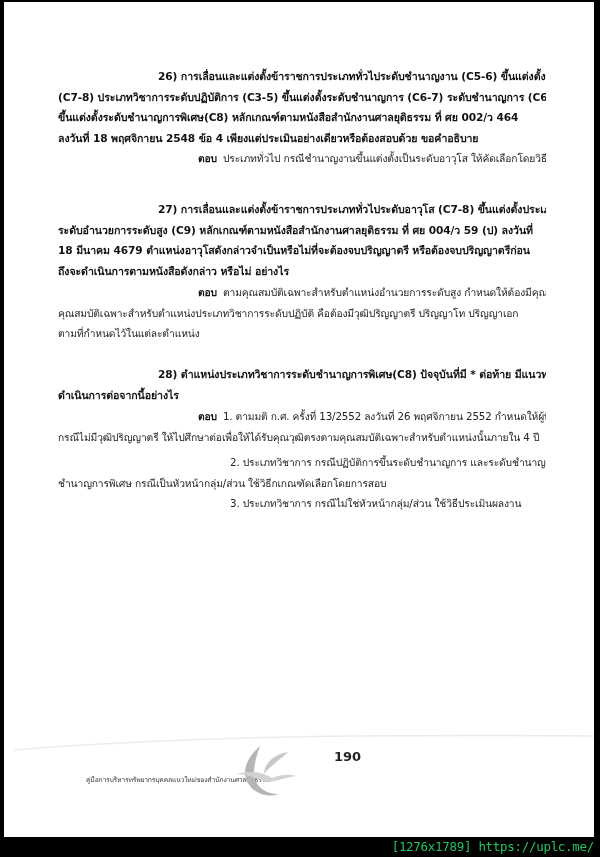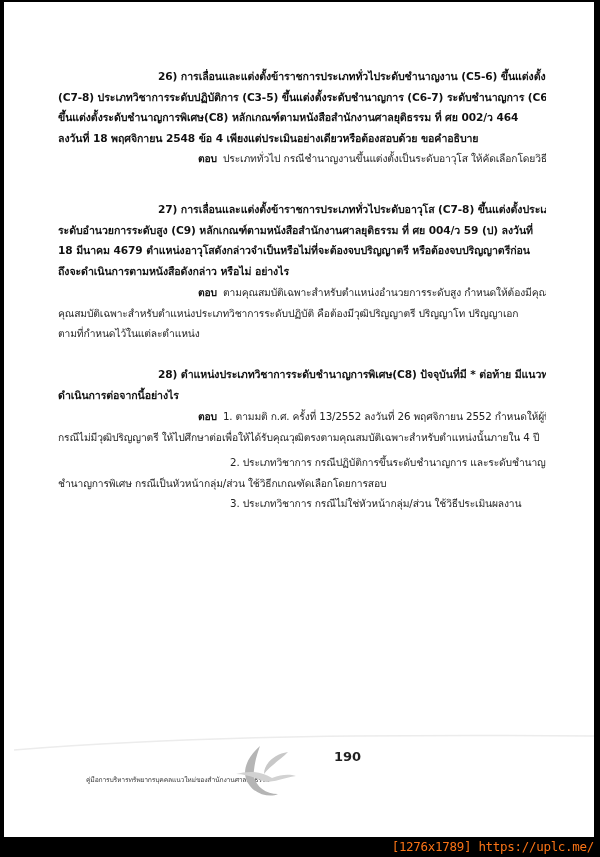--- a/index.html
+++ b/index.html
@@ -32,21 +32,21 @@
     }
     .footer-page {
       position: absolute; left: 282px; top: 747px; font-size: 13px; font-weight: bold; color: #222; margin-left: 48px;
     }
     .footer-logo { position: absolute; left: 222px; top: 742px; }
     .footer-swoosh {
       position: absolute; left: 10px; top: 730px; width: 580px; height: 20px;
     }
     .watermark {
       position: absolute; right: 6px; top: 837px; height: 20px; line-height: 20px;
-      color: #f97316; font-family: "DejaVu Sans Mono", monospace; font-size: 12.5px; letter-spacing: -0.3px;
+      color: #22c55e; font-family: "DejaVu Sans Mono", monospace; font-size: 12.5px; letter-spacing: -0.3px;
     }
   </style>
 </head>
 <body>
 
 <div class="page">
 
   <div class="q" style="top:64px;">
     <span class="line"><span class="indent"></span><span>26) การเลื่อนและแต่งตั้งข้าราชการประเภททั่วไประดับชำนาญงาน (C5-6) ขึ้นแต่งตั้งระดับอาวุโส</span></span>
     <span class="line">(C7-8) ประเภทวิชาการระดับปฏิบัติการ (C3-5) ขึ้นแต่งตั้งระดับชำนาญการ (C6-7) ระดับชำนาญการ (C6-7)</span>

